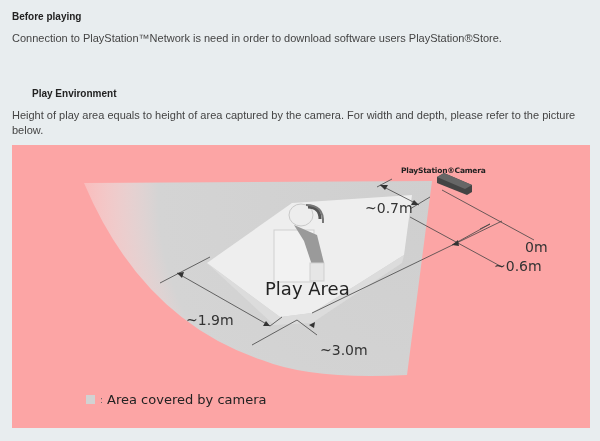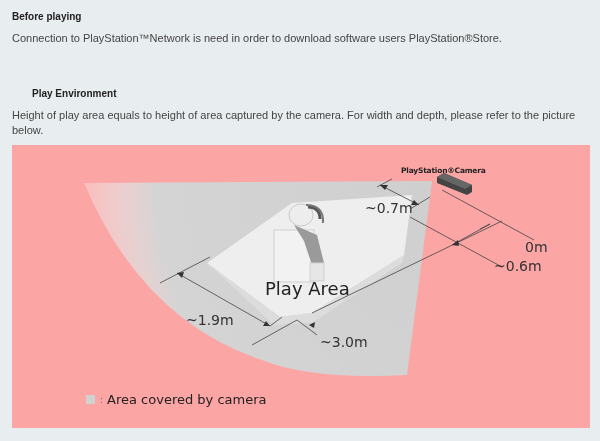--- a/index.html
+++ b/index.html
@@ -107,20 +107,20 @@
       <polygon points="297,180 303,177 302,183"></polygon>
     </g>
   </svg>
 
   <div class="label cam-label" style="left:389px; top:21px;">PlayStation®Camera</div>
   <div class="label dim" style="left:353px; top:55px;">~0.7m</div>
   <div class="label dim" style="left:513px; top:94px;">0m</div>
   <div class="label dim" style="left:482px; top:113px;">~0.6m</div>
   <div class="label play-area" style="left:253px; top:113px;margin-top:20px;">Play Area</div>
   <div class="label dim" style="left:174px; top:167px;">~1.9m</div>
-  <div class="label dim" style="left:308px; top:189px;">~3.0m</div>
+  <div class="label dim" style="left:308px; top:197px;">~3.0m</div>
 
   <div class="legend">
     <span class="legend-swatch"></span>
     <span class="legend-colon">:</span>
     <span>Area covered by camera</span>
   </div>
 </div>
 
 </body></html>

